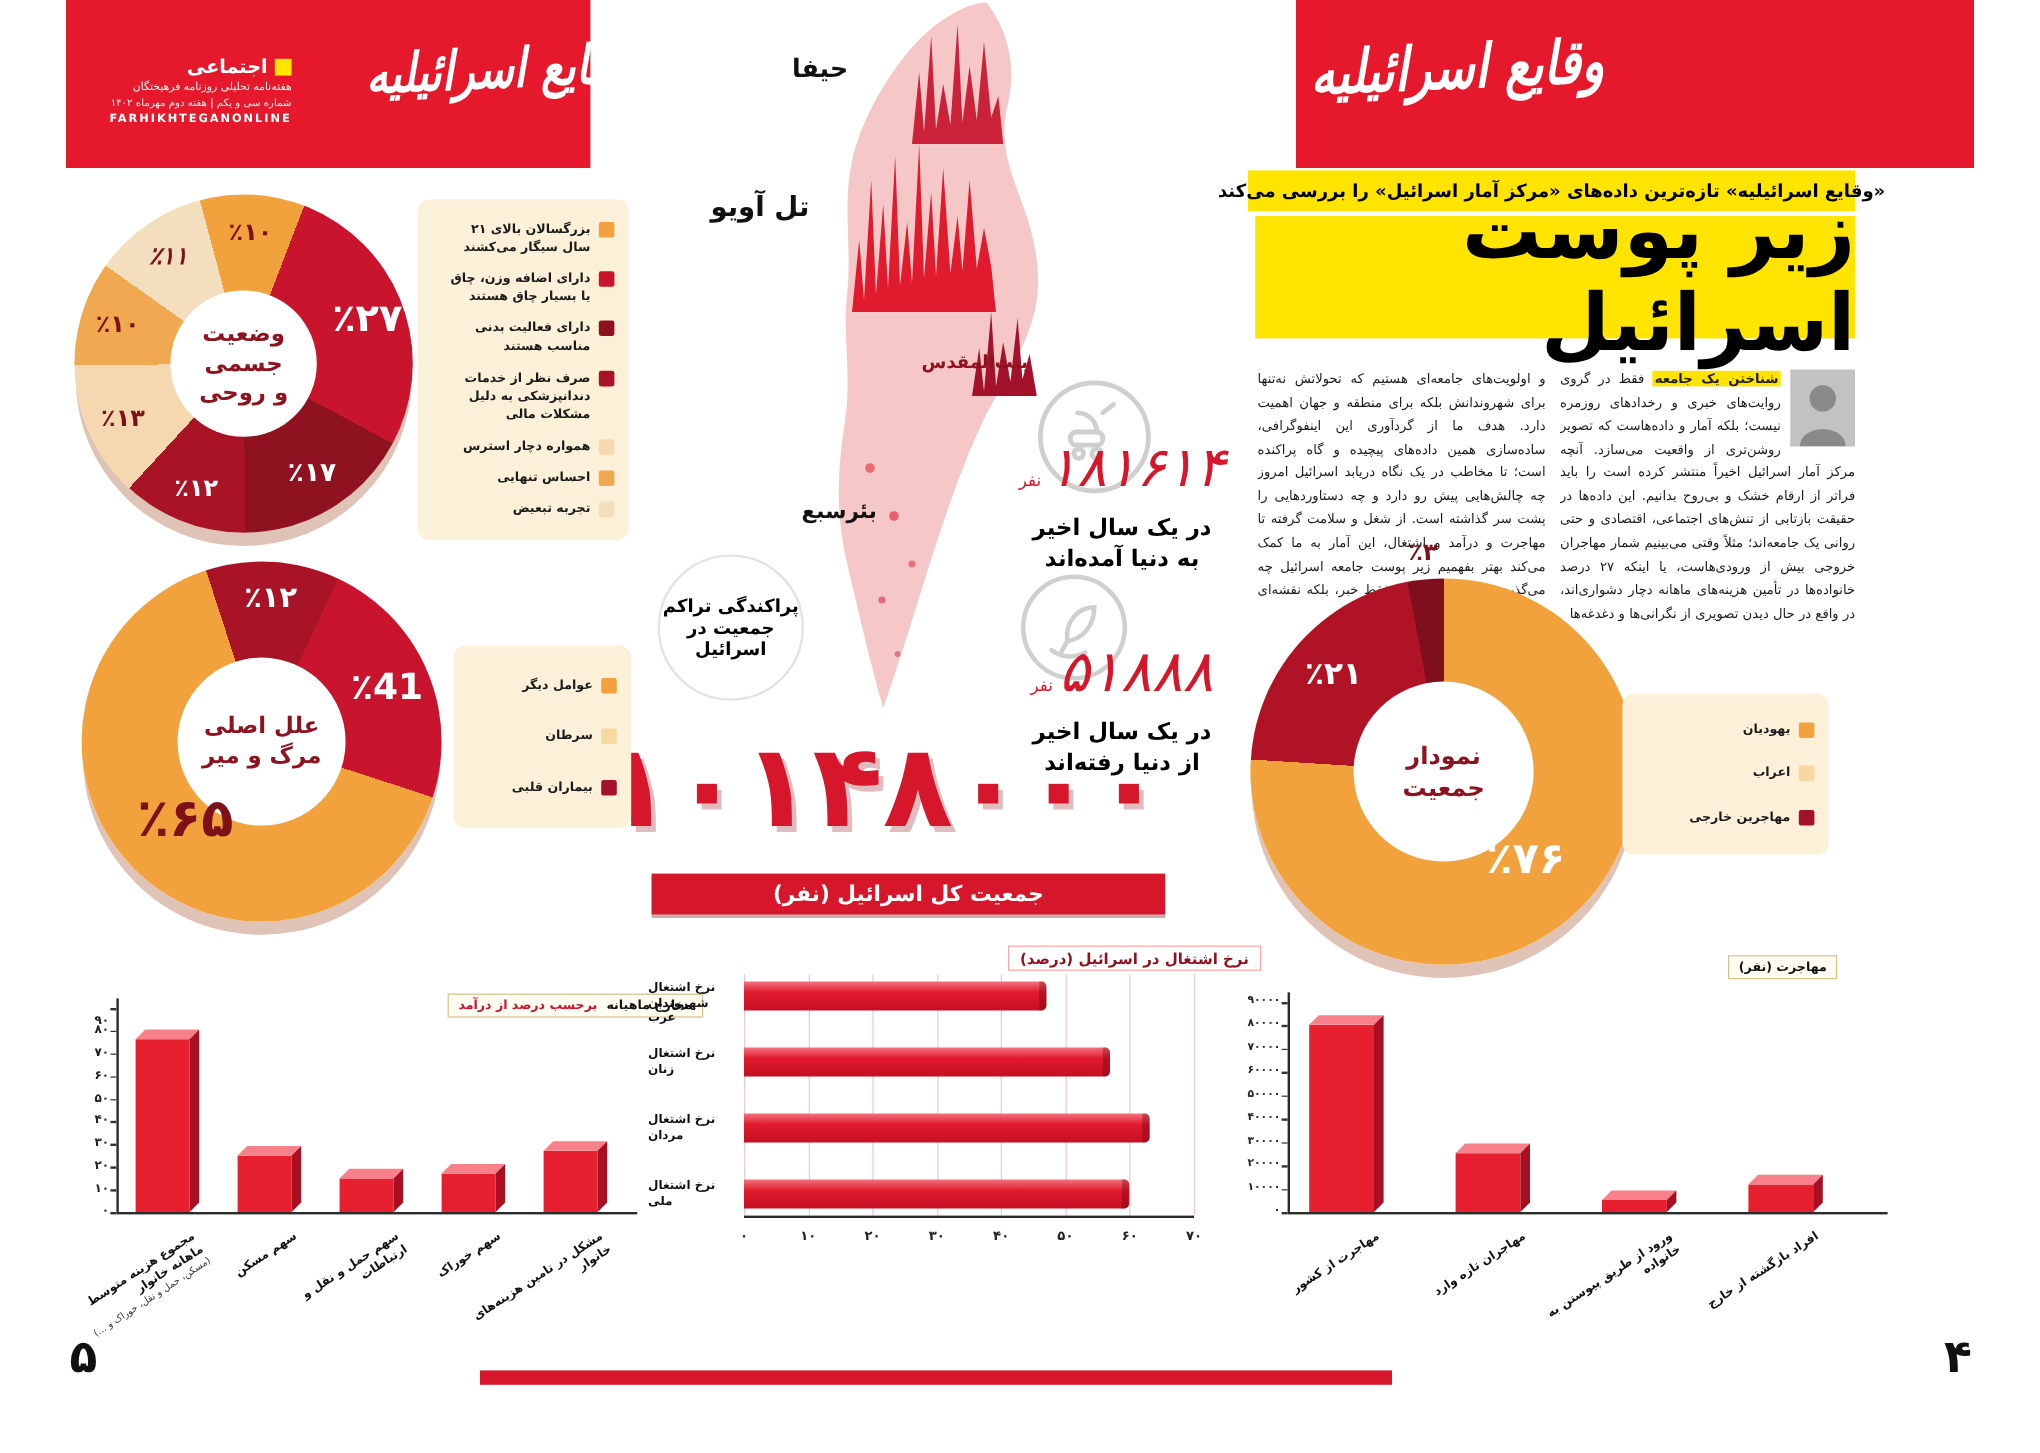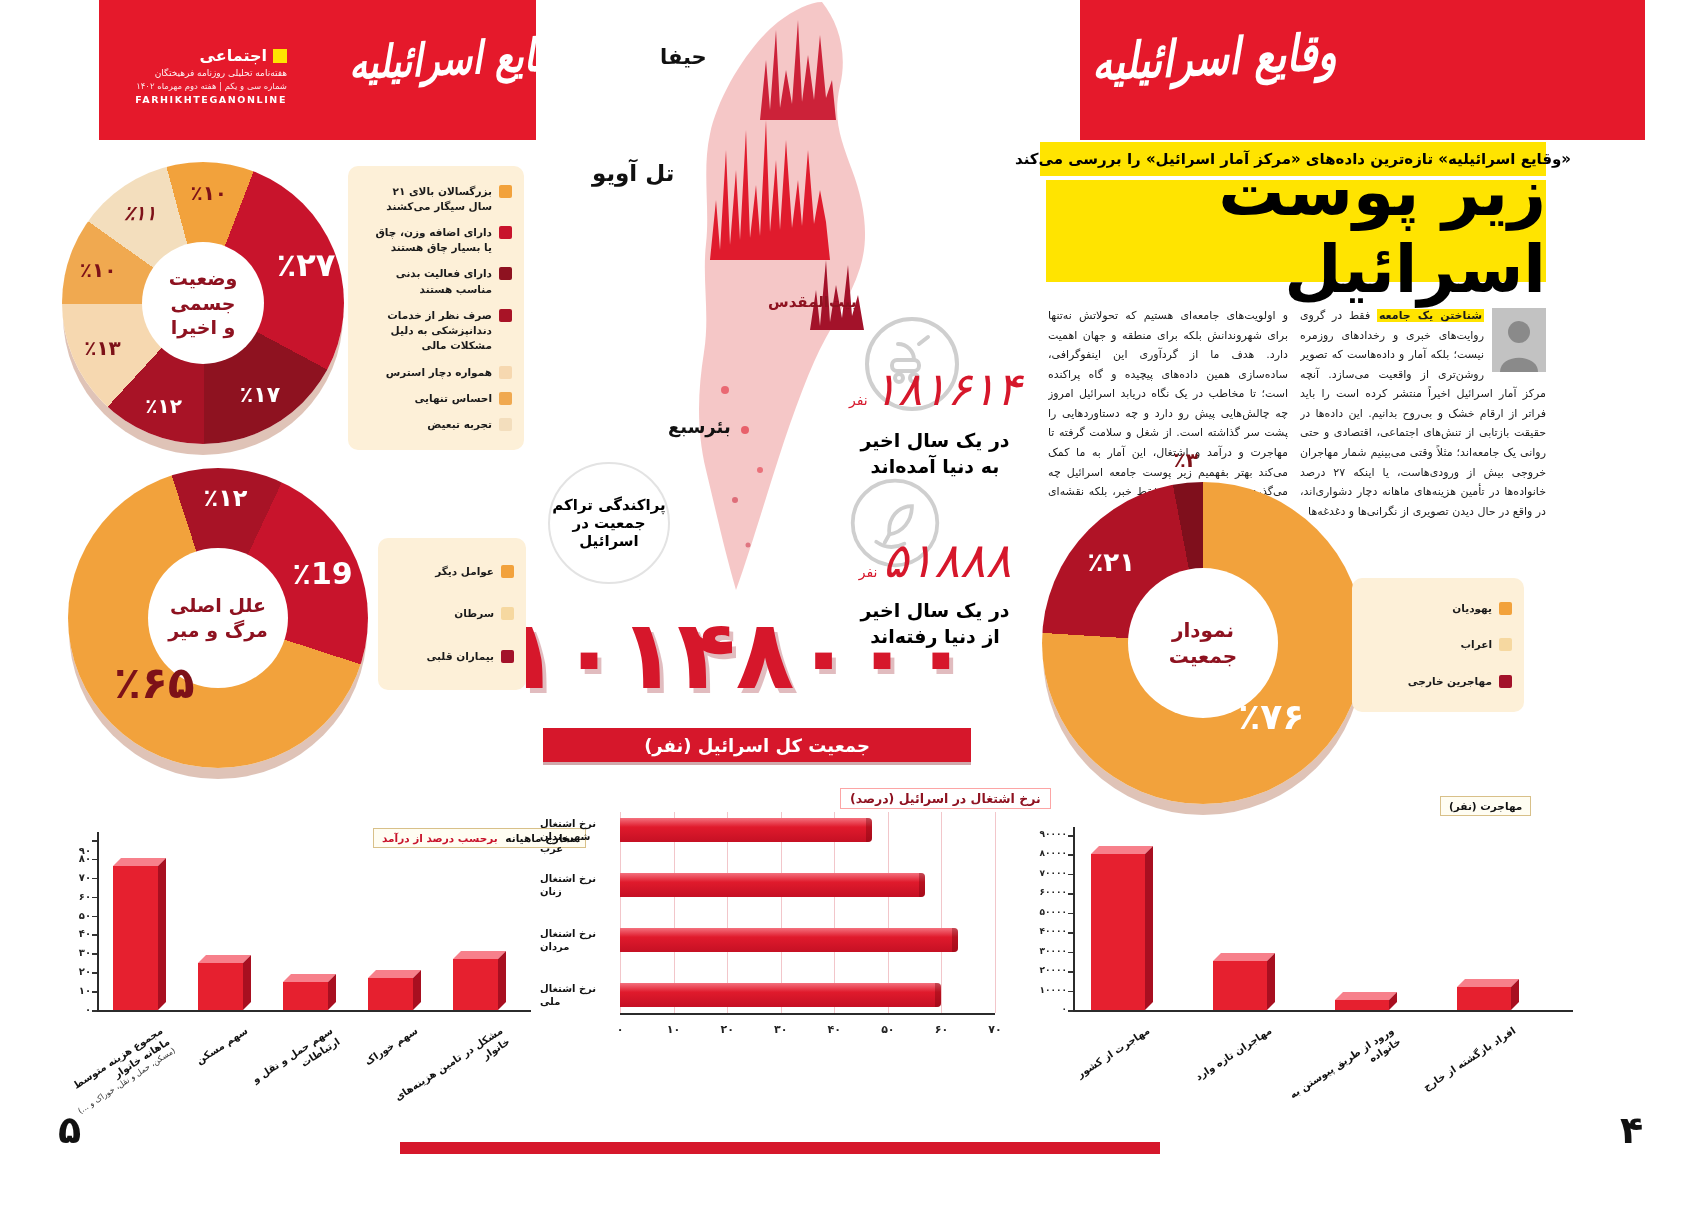--- a/index.html
+++ b/index.html
@@ -1,21 +1,21 @@
 <!DOCTYPE html>
 <html lang="fa" dir="rtl"><head>
 <meta charset="utf-8">
 <style>
   html,body{margin:0;padding:0;background:#e9e9e9;}
   .page{position:relative;width:1700px;height:1211px;background:#ffffff;overflow:hidden;
         font-family:"DejaVu Sans",sans-serif;direction:rtl;}
 
   
   .banner{position:absolute;top:0;height:140px;background:#e5192b;}
-  .banner-left{left:55px;width:437px;margin-left:44px;}
+  .banner-left{left:55px;width:437px;}
   .banner-right{left:1080px;width:565px;}
   .brand-meta{position:absolute;display:flex;flex-direction:column;gap:3px;color:#fff;text-align:right;} 
   .cat-row{display:flex;align-items:center;gap:6px;font-weight:bold;font-size:16px;}
   .ysq{width:14px;height:14px;background:#ffe400;display:inline-block;flex:0 0 14px;}
   .meta1{font-size:9px;opacity:.95;}
   .meta2{font-size:8.5px;opacity:.9;}
   .meta3{font-size:9.5px;letter-spacing:1.6px;font-weight:bold;direction:ltr;text-align:right;}
   .logo{position:absolute;color:#fff;font-weight:bold;font-style:italic;
         transform:scaleY(1.25) rotate(-2deg);white-space:nowrap;}
   .logo-left{left:250px;top:38px;font-size:36px;}
@@ -201,21 +201,21 @@
   </div>
   <div class="stat-cap preline" style="left:845px;top:598px;width:180px;">در یک سال اخیر
 از دنیا رفته‌اند</div>
 
   <div class="pop-num">۱۰۱۴۸۰۰۰</div>
   <div class="ribbon">جمعیت کل اسرائیل (نفر)</div>
 
   <div class="donut" id="d1" style="background: conic-gradient(from -15deg, rgb(242, 162, 60) 0deg, rgb(242, 162, 60) 36deg, rgb(200, 20, 44) 36deg, rgb(200, 20, 44) 133.2deg, rgb(142, 18, 32) 133.2deg, rgb(142, 18, 32) 194.4deg, rgb(168, 19, 38) 194.4deg, rgb(168, 19, 38) 237.6deg, rgb(246, 216, 176) 237.6deg, rgb(246, 216, 176) 284.4deg, rgb(240, 169, 80) 284.4deg, rgb(240, 169, 80) 320.4deg, rgb(243, 222, 189) 320.4deg, rgb(243, 222, 189) 360deg);">
     <div class="hole preline" style="width:122px;height:122px;font-size:19px;">وضعیت
 جسمی
-و اخیرا</div>
+و روحی</div>
   <span class="slice-label" style="left: 146.756px; top: 31.1707px; color: rgb(125, 17, 24); font-size: 20px;">٪۱۰</span>
       <span class="slice-label" style="left: 244.082px; top: 102.664px; color: rgb(255, 255, 255); font-size: 32px;">٪۲۷</span>
       <span class="slice-label" style="left: 197.973px; top: 232px; color: rgb(255, 255, 255); font-size: 22px;">٪۱۷</span>
       <span class="slice-label" style="left: 101.587px; top: 243.675px; color: rgb(255, 255, 255); font-size: 20px;">٪۱۲</span>
       <span class="slice-label" style="left: 40.5283px; top: 185.733px; color: rgb(125, 17, 24); font-size: 20px;">٪۱۳</span>
       <span class="slice-label" style="left: 36.0526px; top: 108.111px; color: rgb(125, 17, 24); font-size: 20px;">٪۱۰</span>
       <span class="slice-label" style="left: 78.2329px; top: 50.69px; color: rgb(125, 17, 24); font-size: 20px; font-style: italic;">٪۱۱</span>
     </div>
   <div class="legend" id="lg1">
     <div class="lg-item">
@@ -245,21 +245,21 @@
     <div class="lg-item">
         <span class="sw" style="background: rgb(243, 222, 189);"></span>
         <span>تجربه تبعیض</span>
       </div>
   </div>
 
   <div class="donut" id="d2" style="background: conic-gradient(from -18deg, rgb(168, 19, 38) 0deg, rgb(168, 19, 38) 43.2deg, rgb(200, 20, 44) 43.2deg, rgb(200, 20, 44) 126deg, rgb(242, 162, 60) 126deg, rgb(242, 162, 60) 360deg);">
     <div class="hole preline" style="width:140px;height:140px;font-size:19px;">علل اصلی
 مرگ و میر</div>
   <span class="slice-label" style="left: 157.535px; top: 30.2368px; color: rgb(255, 255, 255); font-size: 24px;">٪۱۲</span>
-      <span class="slice-label" style="left: 254.624px; top: 104.725px; color: rgb(255, 255, 255); font-size: 30px;">٪19</span>
+      <span class="slice-label" style="left: 254.624px; top: 104.725px; color: rgb(255, 255, 255); font-size: 30px;">٪41</span>
       <span class="slice-label" style="left: 86.3604px; top: 213.64px; color: rgb(125, 17, 24); font-size: 44px;">٪۶۵</span>
     </div>
   <div class="legend" id="lg2">
     <div class="lg-item">
         <span class="sw" style="background: rgb(242, 162, 60);"></span>
         <span>عوامل دیگر</span>
       </div>
     <div class="lg-item">
         <span class="sw" style="background: rgb(246, 216, 160);"></span>
         <span>سرطان</span>

